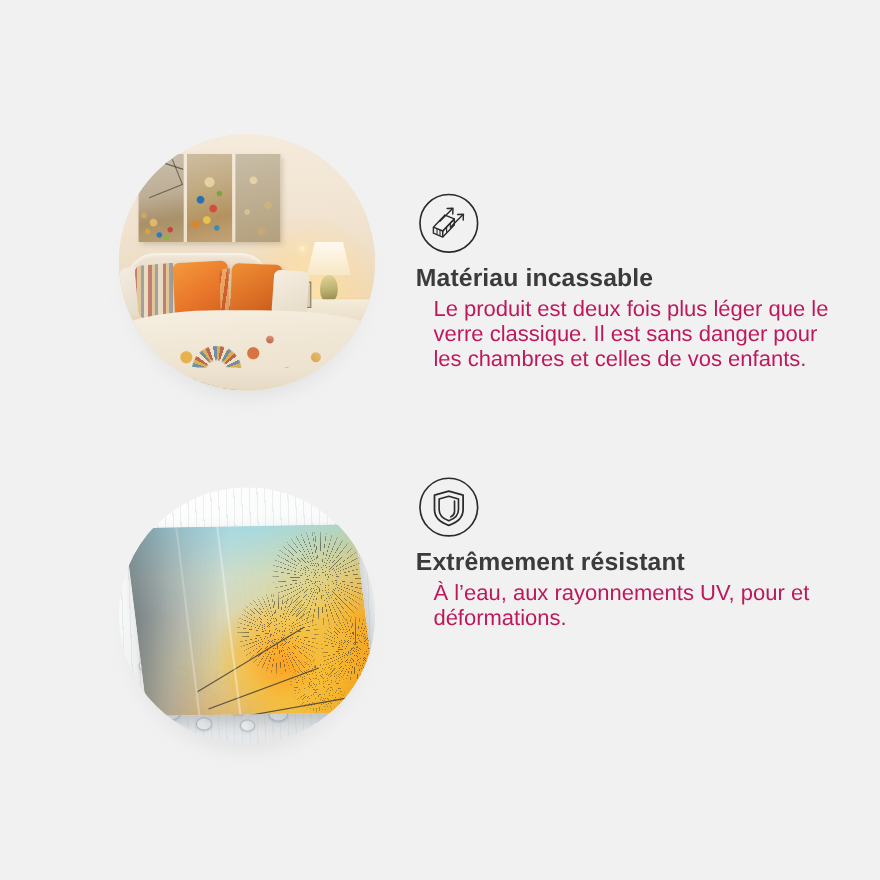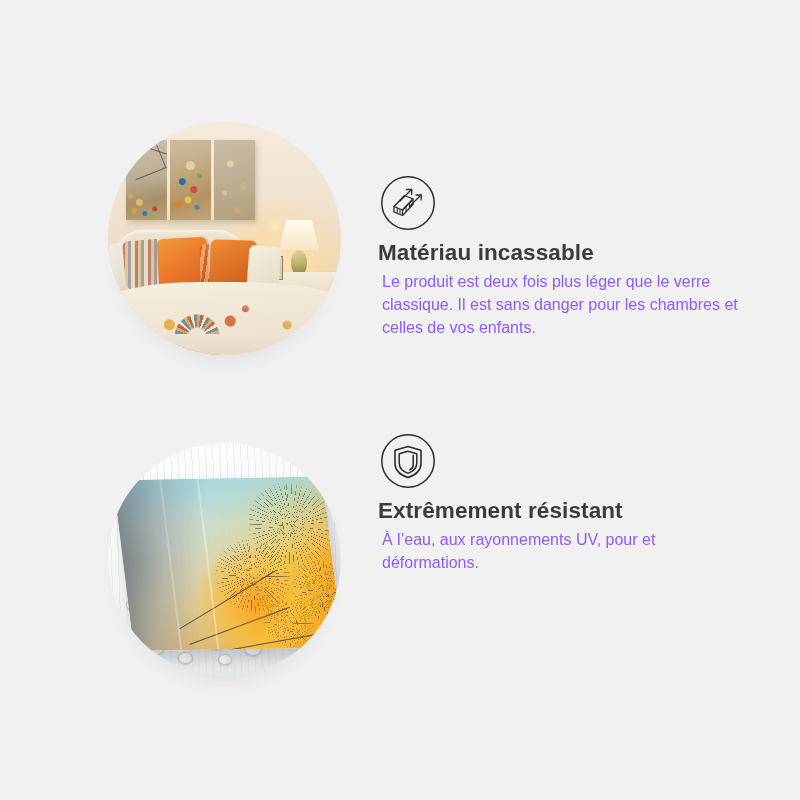--- a/index.html
+++ b/index.html
@@ -431,26 +431,26 @@
     top: 140px;
     font-size: 22.5px;
     color: #3b3b3b;
     font-weight: 700;
     letter-spacing: .1px;
     white-space: nowrap;
   }
   .feature-row.row-2 .feature-heading { top: 78px; }
   .feature-body {
     position: absolute;
-    left: 4px;
+    left: 16px;
     top: 170px;
     width: 368px;
-    font-size: 16px;
+    font-size: 20px;
     line-height: 23px;
-    color: #8b5cf6;
+    color: #be185d;
   }
   .feature-row.row-2 .feature-body { top: 108px; }
 </style>
 </head>
 <body>
 
 <div class="page">
 
   <div class="feature-row row-1">
 

